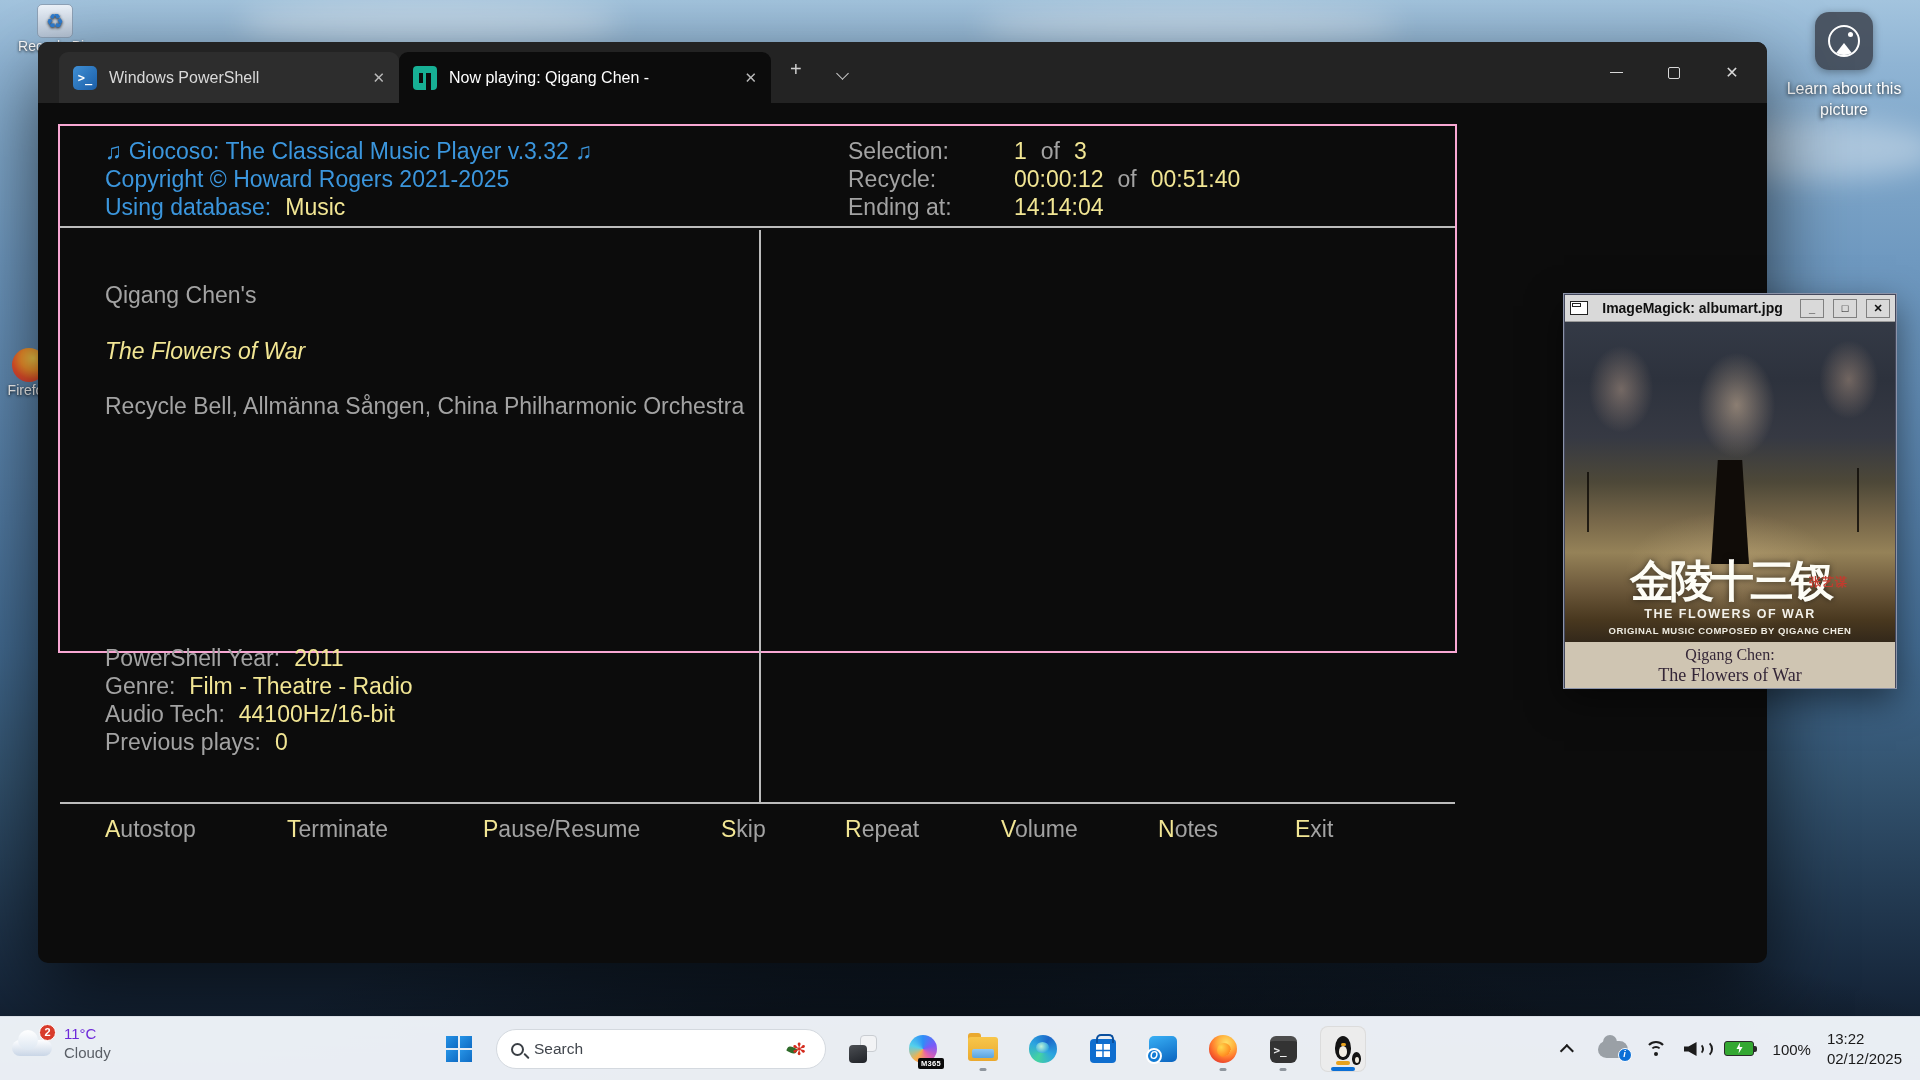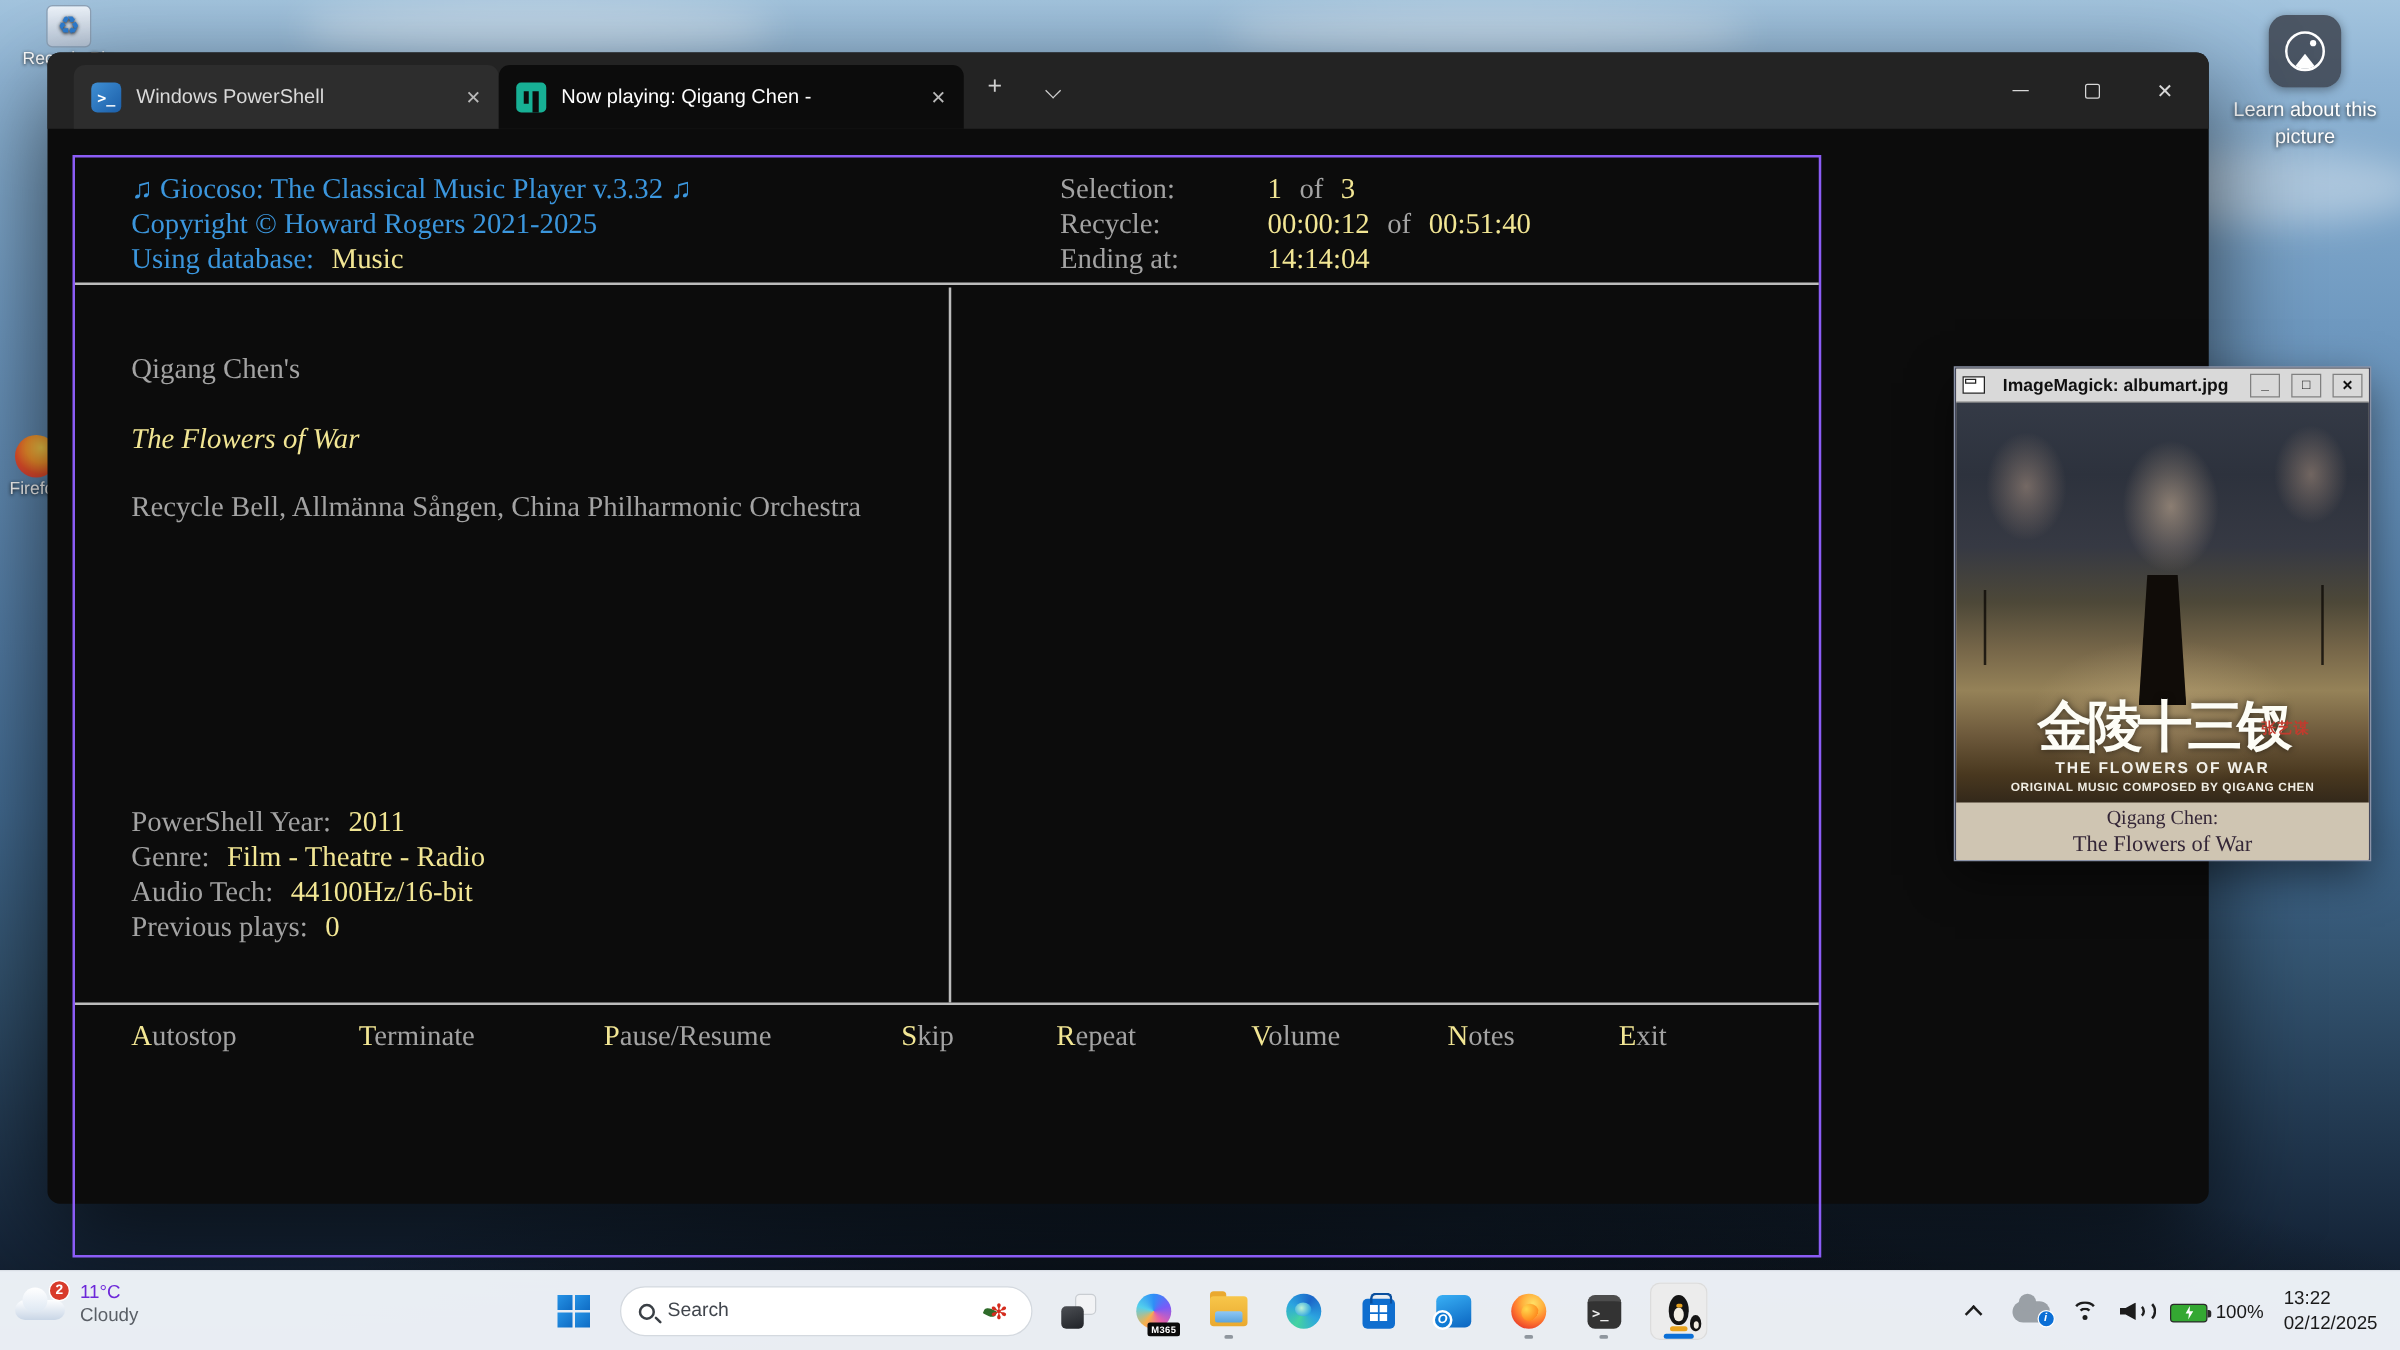--- a/index.html
+++ b/index.html
@@ -37,21 +37,21 @@
   .gio2{left:6px;top:7px;width:4px;height:10px}
   .newtab{position:absolute;left:752px;top:16px;color:#cfcfcf;font-size:20px}
   .tabdrop{position:absolute;left:800px;top:22px;width:12px;height:12px}
   .chev{display:inline-block;width:9px;height:9px;border-right:1.8px solid #cfcfcf;border-bottom:1.8px solid #cfcfcf;transform:rotate(45deg)}
   .winctl{position:absolute;right:6px;top:0;height:61px;display:flex}
   .winctl>div{width:58px;display:flex;align-items:center;justify-content:center;color:#d8d8d8;font-size:16px}
   .glyph-min{display:inline-block;width:13px;height:1.5px;background:#d8d8d8}
   .glyph-max{display:inline-block;width:12px;height:12px;border:1.5px solid #d8d8d8;border-radius:2px}
 
   
-  .tui{position:absolute;left:20px;top:82px;width:1399px;height:882px;border:2px solid #8b5cf6;font-family:Liberation Serif, serif;font-size:23px;line-height:28px;color:#d4d4d4}
+  .tui{position:absolute;left:20px;top:82px;width:1399px;height:529px;border:2px solid #f9a8d4;font-family:Liberation Sans, sans-serif;font-size:23px;line-height:28px;color:#d4d4d4}
   .tui-hdr{position:absolute;left:0;top:0;width:100%;height:102px;border-bottom:2px solid #bcbcbc}
   .hdr-left{position:absolute;left:45px;top:11px;white-space:nowrap}
   .hdr-right{position:absolute;left:788px;top:11px;white-space:nowrap}
   .lblcol{display:inline-block;width:166px}
   .mr{margin-right:14px}
   .blue{color:#3b96dd}.yel{color:#f2e694}.wht{color:#a3a3a3}
   .vdiv{position:absolute;left:699px;top:104px;width:2px;height:572px;background:#bcbcbc}
   .t-composer{position:absolute;left:45px;top:155px;white-space:nowrap}
   .t-title{position:absolute;left:45px;top:211px;font-style:italic;color:#f2e694;white-space:nowrap}
   .t-perf{position:absolute;left:45px;top:266px;width:645px}
@@ -139,21 +139,21 @@
   .wifi{position:relative;width:24px;height:18px;cursor:pointer}
   .wifi i{position:absolute;border:2px solid #1c1c1c;border-radius:50%;border-bottom-color:transparent;border-left-color:transparent;border-right-color:transparent}
   .wf1{left:1px;top:1px;width:22px;height:22px}
   .wf2{left:6px;top:6px;width:12px;height:12px}
   .wfdot{position:absolute;left:10px;top:12px;width:4px;height:4px;background:#1c1c1c;border-radius:50%}
   .spk{position:relative;width:24px;height:18px;cursor:pointer}
   .spk-body{position:absolute;left:0;top:2px;width:13px;height:14px;background:#1c1c1c;clip-path:polygon(0 32%,38% 32%,100% 0,100% 100%,38% 68%,0 68%)}
   .spk i{position:absolute;border:2px solid transparent;border-right-color:#1c1c1c;border-radius:50%}
   .sp1{left:8px;top:3px;width:12px;height:12px}
   .sp2{left:11px;top:0;width:18px;height:18px}
-  .battwrap{display:flex;align-items:flex-end;gap:7px;cursor:pointer}
+  .battwrap{display:flex;align-items:flex-start;gap:19px;cursor:pointer}
   .batt{position:relative;width:30px;height:15px;background:#34a832;border:1.5px solid #2a2a2a;border-radius:3px}
   .batt::after{content:"";position:absolute;right:-4px;top:4px;width:2.5px;height:6px;background:#2a2a2a;border-radius:0 2px 2px 0}
   .bolt{position:absolute;left:11px;top:1px;width:8px;height:11px;background:#fff;clip-path:polygon(55% 0,12% 58%,45% 58%,38% 100%,88% 40%,52% 40%)}
   .batt-pct{font-size:15px;color:#1a1a1a}
   .clock{font-size:15px;color:#1a1a1a;line-height:20px;cursor:pointer}
 </style>
 </head>
 <body>
 
 <div class="screen">

